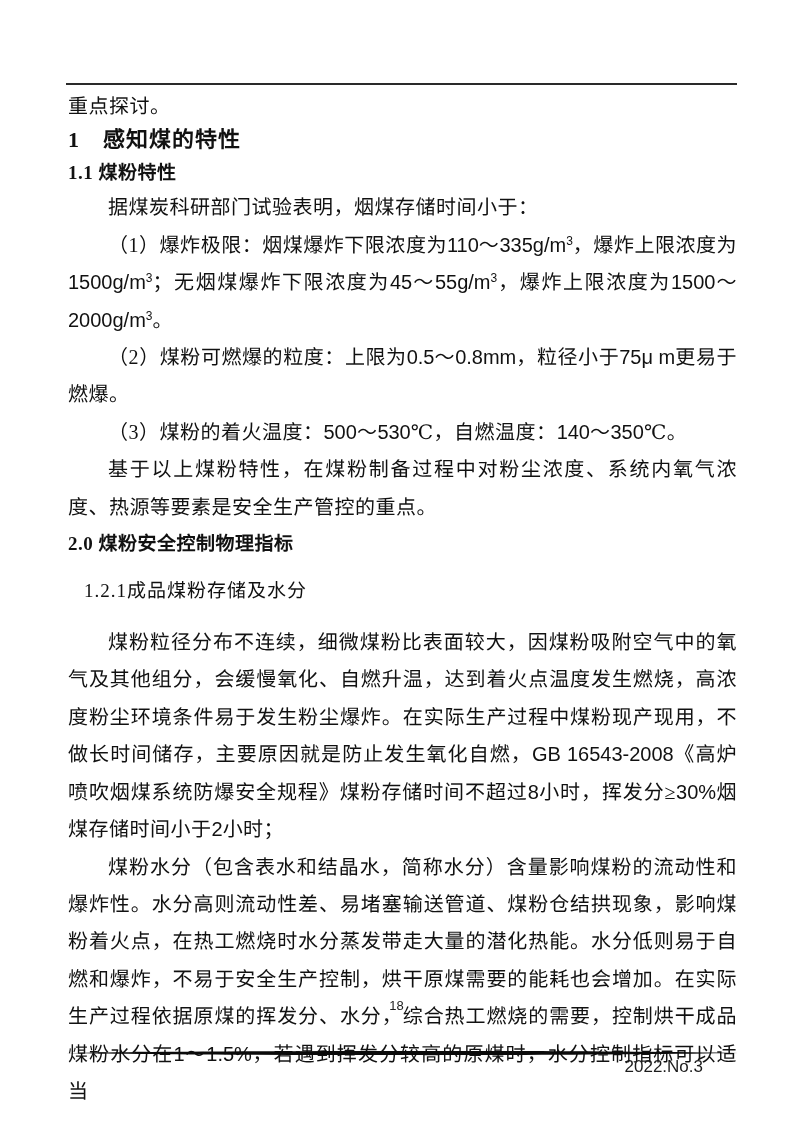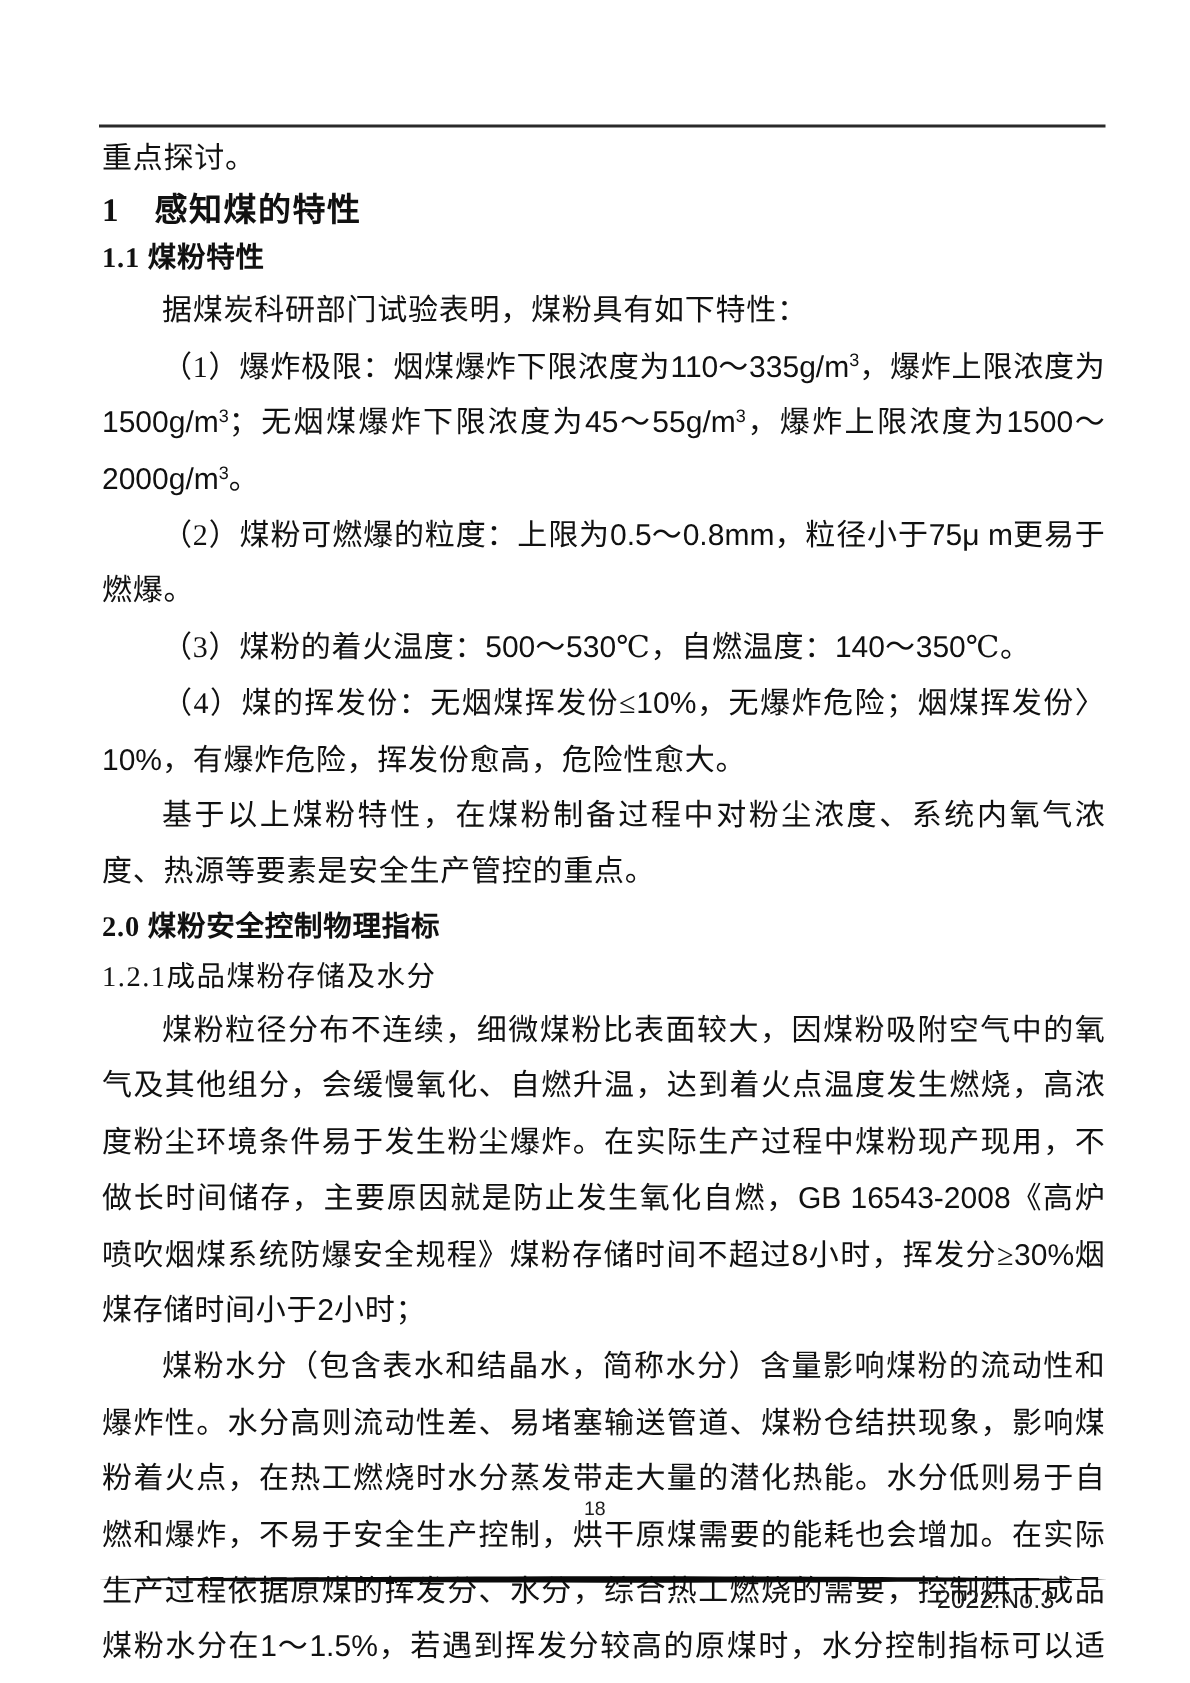--- a/index.html
+++ b/index.html
@@ -44,21 +44,21 @@
   }
   .h2{
     font-size:19px;font-weight:bold;
     line-height:28px;
     margin:4px 0 2px 0;
     letter-spacing:0.5px;
   }
   .h3{
     font-size:19px;font-weight:normal;
     line-height:34px;
-    margin:0;
+    margin:16px;
     letter-spacing:1px;
   }
   .num{font-family:"Liberation Sans","DejaVu Sans",sans-serif;letter-spacing:0;}
   sup.num{
     font-size:12px;
     line-height:0;
     vertical-align:7px;
   }
   
   .footer-rule{
@@ -84,25 +84,24 @@
 
 <div class="page">
 
 
   <div class="header-rule"></div>
 
   <div class="doc-body">
       <p class="blk p"><span>重点探讨。</span></p>
       <div class="blk h1"><span>1　感知煤的特性</span></div>
       <div class="blk h2"><span>1.1 煤粉特性</span></div>
-      <p class="blk p indent"><span>据煤炭科研部门试验表明，煤粉具有如下特性：</span></p>
+      <p class="blk p indent"><span>据煤炭科研部门试验表明，烟煤存储时间小于：</span></p>
       <p class="blk p indent"><span>（1）爆炸极限：烟煤爆炸下限浓度为</span><span class="num">110</span><span>～</span><span class="num">335g/m</span><sup class="num">3</sup><span>，爆炸上限浓度为</span><span class="num">1500g/m</span><sup class="num">3</sup><span>；无烟煤爆炸下限浓度为</span><span class="num">45</span><span>～</span><span class="num">55g/m</span><sup class="num">3</sup><span>，爆炸上限浓度为</span><span class="num">1500</span><span>～</span><span class="num">2000g/m</span><sup class="num">3</sup><span>。</span></p>
       <p class="blk p indent"><span>（2）煤粉可燃爆的粒度：上限为</span><span class="num">0.5</span><span>～</span><span class="num">0.8mm</span><span>，粒径小于</span><span class="num">75μ m</span><span>更易于燃爆。</span></p>
       <p class="blk p indent"><span>（3）煤粉的着火温度：</span><span class="num">500</span><span>～</span><span class="num">530</span><span>℃，自燃温度：</span><span class="num">140</span><span>～</span><span class="num">350</span><span>℃。</span></p>
-      <p class="blk p indent"><span>（4）煤的挥发份：无烟煤挥发份≤</span><span class="num">10%</span><span>，无爆炸危险；烟煤挥发份〉</span><span class="num">10%</span><span>，有爆炸危险，挥发份愈高，危险性愈大。</span></p>
       <p class="blk p indent"><span>基于以上煤粉特性，在煤粉制备过程中对粉尘浓度、系统内氧气浓度、热源等要素是安全生产管控的重点。</span></p>
       <div class="blk h2"><span>2.0 煤粉安全控制物理指标</span></div>
       <div class="blk h3"><span>1.2.1成品煤粉存储及水分</span></div>
       <p class="blk p indent"><span>煤粉粒径分布不连续，细微煤粉比表面较大，因煤粉吸附空气中的氧气及其他组分，会缓慢氧化、自燃升温，达到着火点温度发生燃烧，高浓度粉尘环境条件易于发生粉尘爆炸。在实际生产过程中煤粉现产现用，不做长时间储存，主要原因就是防止发生氧化自燃，</span><span class="num">GB 16543-2008</span><span>《高炉喷吹烟煤系统防爆安全规程》煤粉存储时间不超过</span><span class="num">8</span><span>小时，挥发分≥</span><span class="num">30%</span><span>烟煤存储时间小于</span><span class="num">2</span><span>小时；</span></p>
       <p class="blk p indent"><span>煤粉水分（包含表水和结晶水，简称水分）含量影响煤粉的流动性和爆炸性。水分高则流动性差、易堵塞输送管道、煤粉仓结拱现象，影响煤粉着火点，在热工燃烧时水分蒸发带走大量的潜化热能。水分低则易于自燃和爆炸，不易于安全生产控制，烘干原煤需要的能耗也会增加。在实际生产过程依据原煤的挥发分、水分，综合热工燃烧的需要，控制烘干成品煤粉水分在</span><span class="num">1</span><span>～</span><span class="num">1.5%</span><span>，若遇到挥发分较高的原煤时，水分控制指标可以适当</span></p>
     </div>
 
   <div class="footer-rule">
     <svg width="672" height="8" viewBox="0 0 672 8" xmlns="http://www.w3.org/2000/svg">
       <path d="M0,4 C160,1.2 512,1.2 672,4 C512,6.8 160,6.8 0,4 Z" fill="#0a0a0a"></path>

